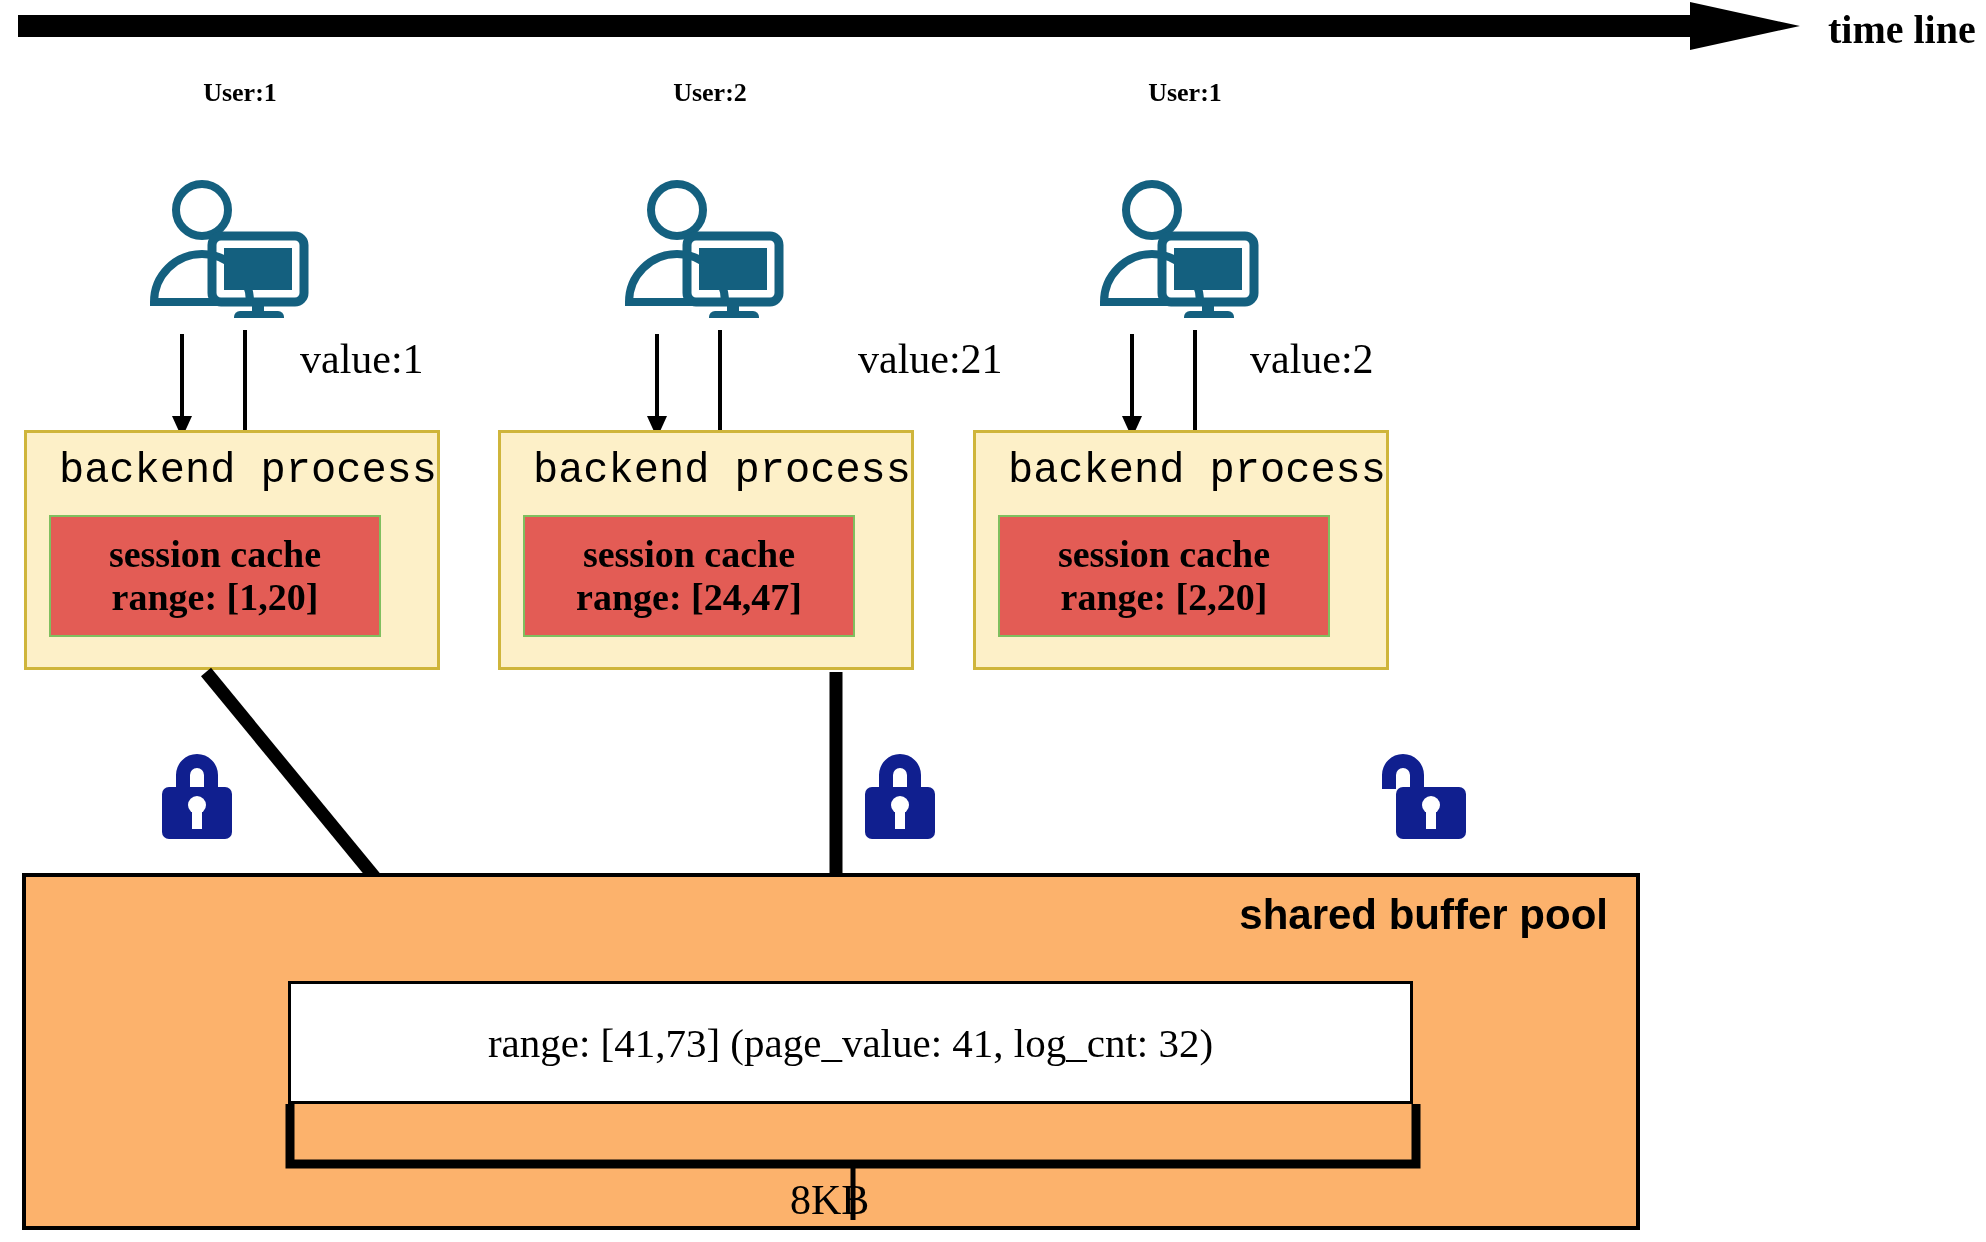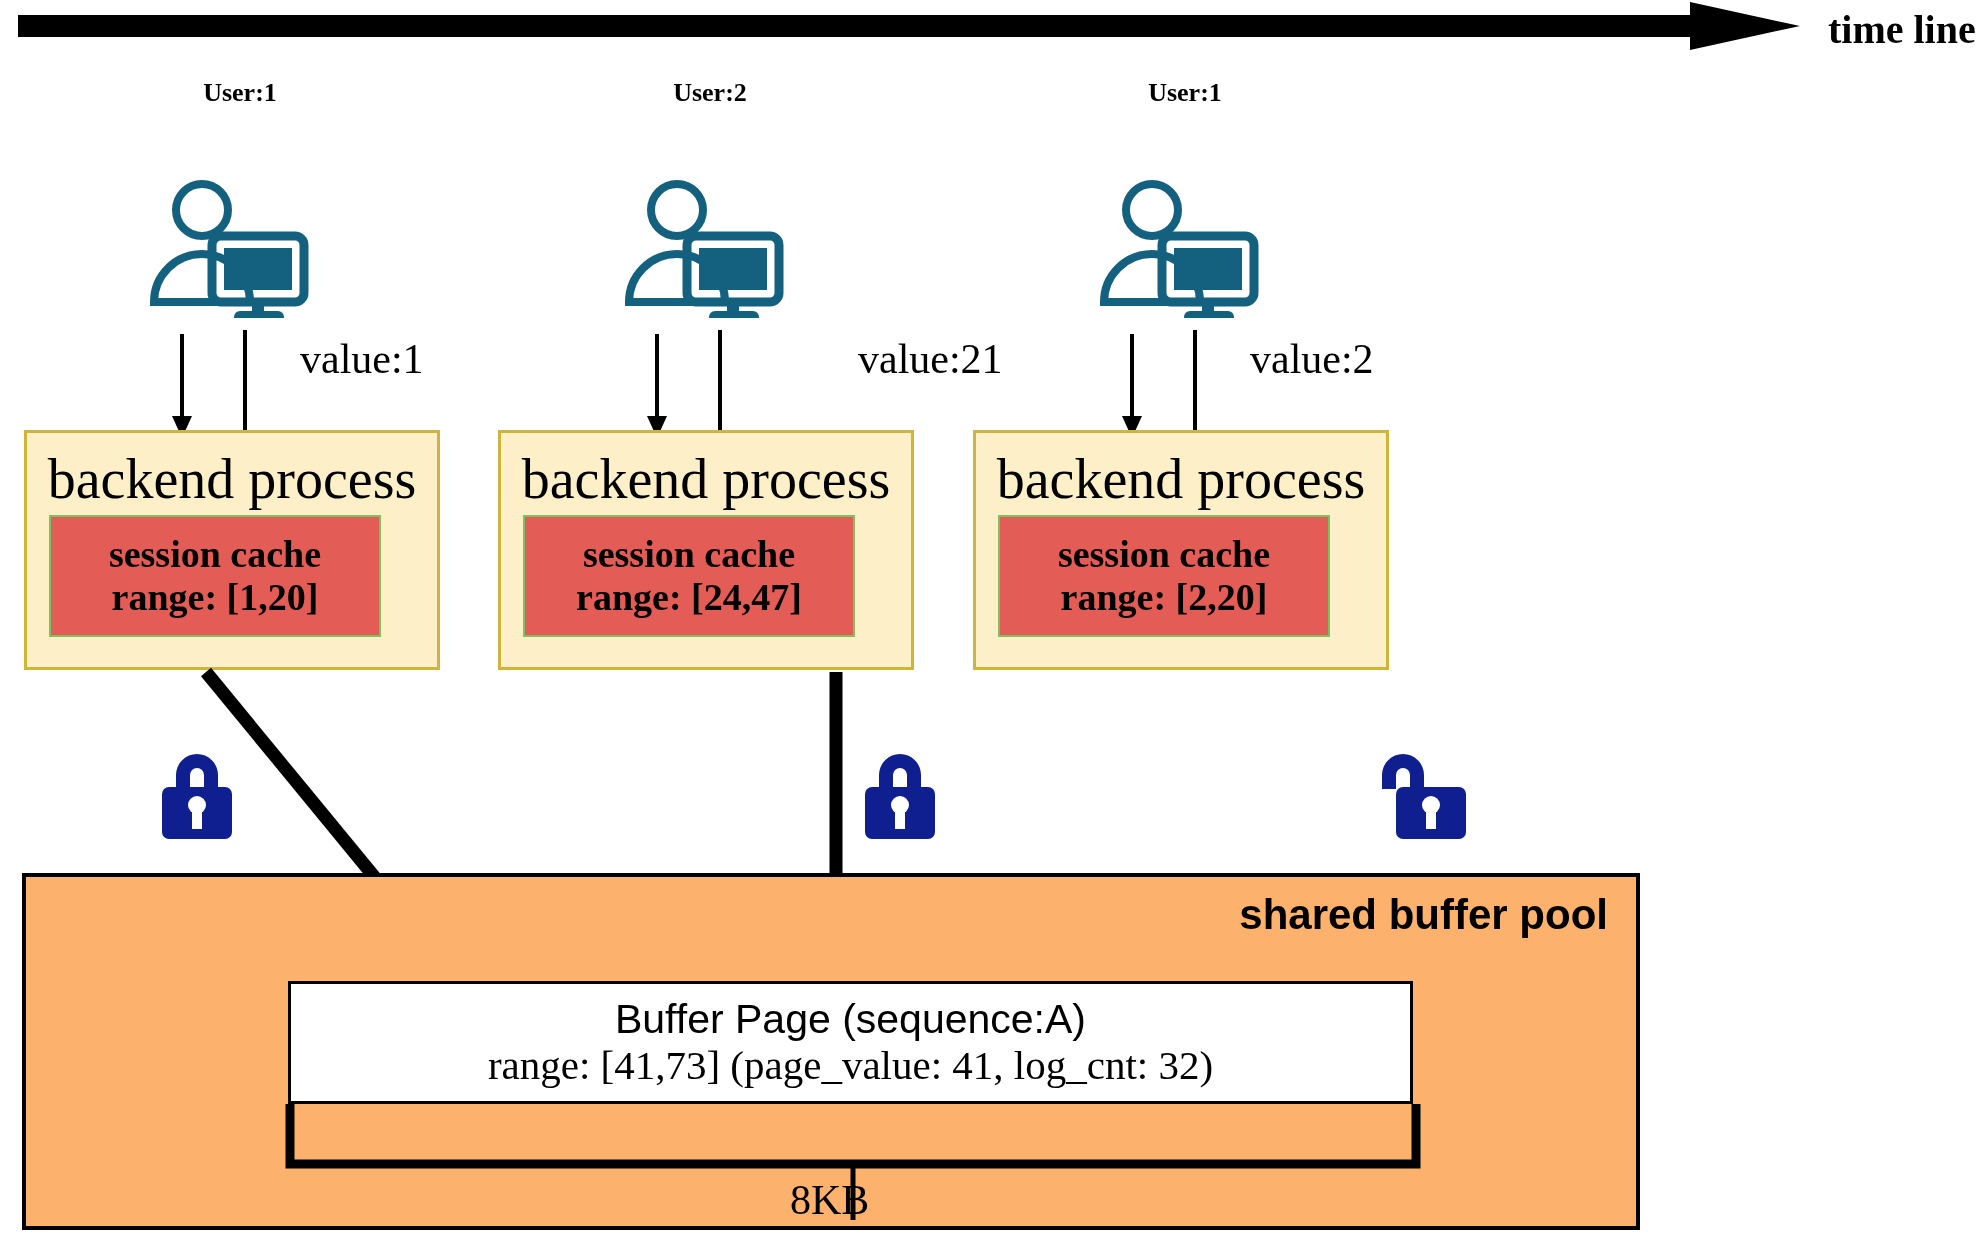--- a/index.html
+++ b/index.html
@@ -78,23 +78,23 @@
     height: 240px;
     background: #fdf0c8;
     border: 3px solid #cfb53b;
     box-sizing: border-box;
   }
   .backend-title {
     position: absolute;
     left: 0;
     top: 14px;
     width: 100%;
-    text-align: center;
-    font-family: Liberation Serif, serif;
-    font-size: 56px;
+    text-align: right;
+    font-family: Liberation Mono, monospace;
+    font-size: 42px;
     color: #000;
     white-space: nowrap;
   }
   .session-cache {
     position: absolute;
     left: 22px;
     top: 82px;
     width: 332px;
     height: 122px;
     background: #e35c55;
@@ -330,21 +330,20 @@
     <g>
       <line x1="836" y1="672" x2="836" y2="910" stroke="#000" stroke-width="13"></line>
       <polygon points="814,900 858,900 836,944" fill="#000"></polygon>
     </g>
   </svg>
 
   <div class="buffer-pool">
     <div class="pool-title">shared buffer pool</div>
 
     <div class="buffer-page">
-      <div class="buffer-page-title">Buffer Page (sequence:A)</div>
       <div class="buffer-page-sub">range: [41,73] (page_value: 41, log_cnt: 32)</div>
     </div>
 
     <svg class="size-bracket" viewBox="0 0 1138 122">
       <path d="M6 2 L6 62 L1132 62 L1132 2" fill="none" stroke="#000" stroke-width="9"></path>
       <line x1="569" y1="62" x2="569" y2="118" stroke="#000" stroke-width="5"></line>
     </svg>
   </div>
 
   <div class="size-label">

